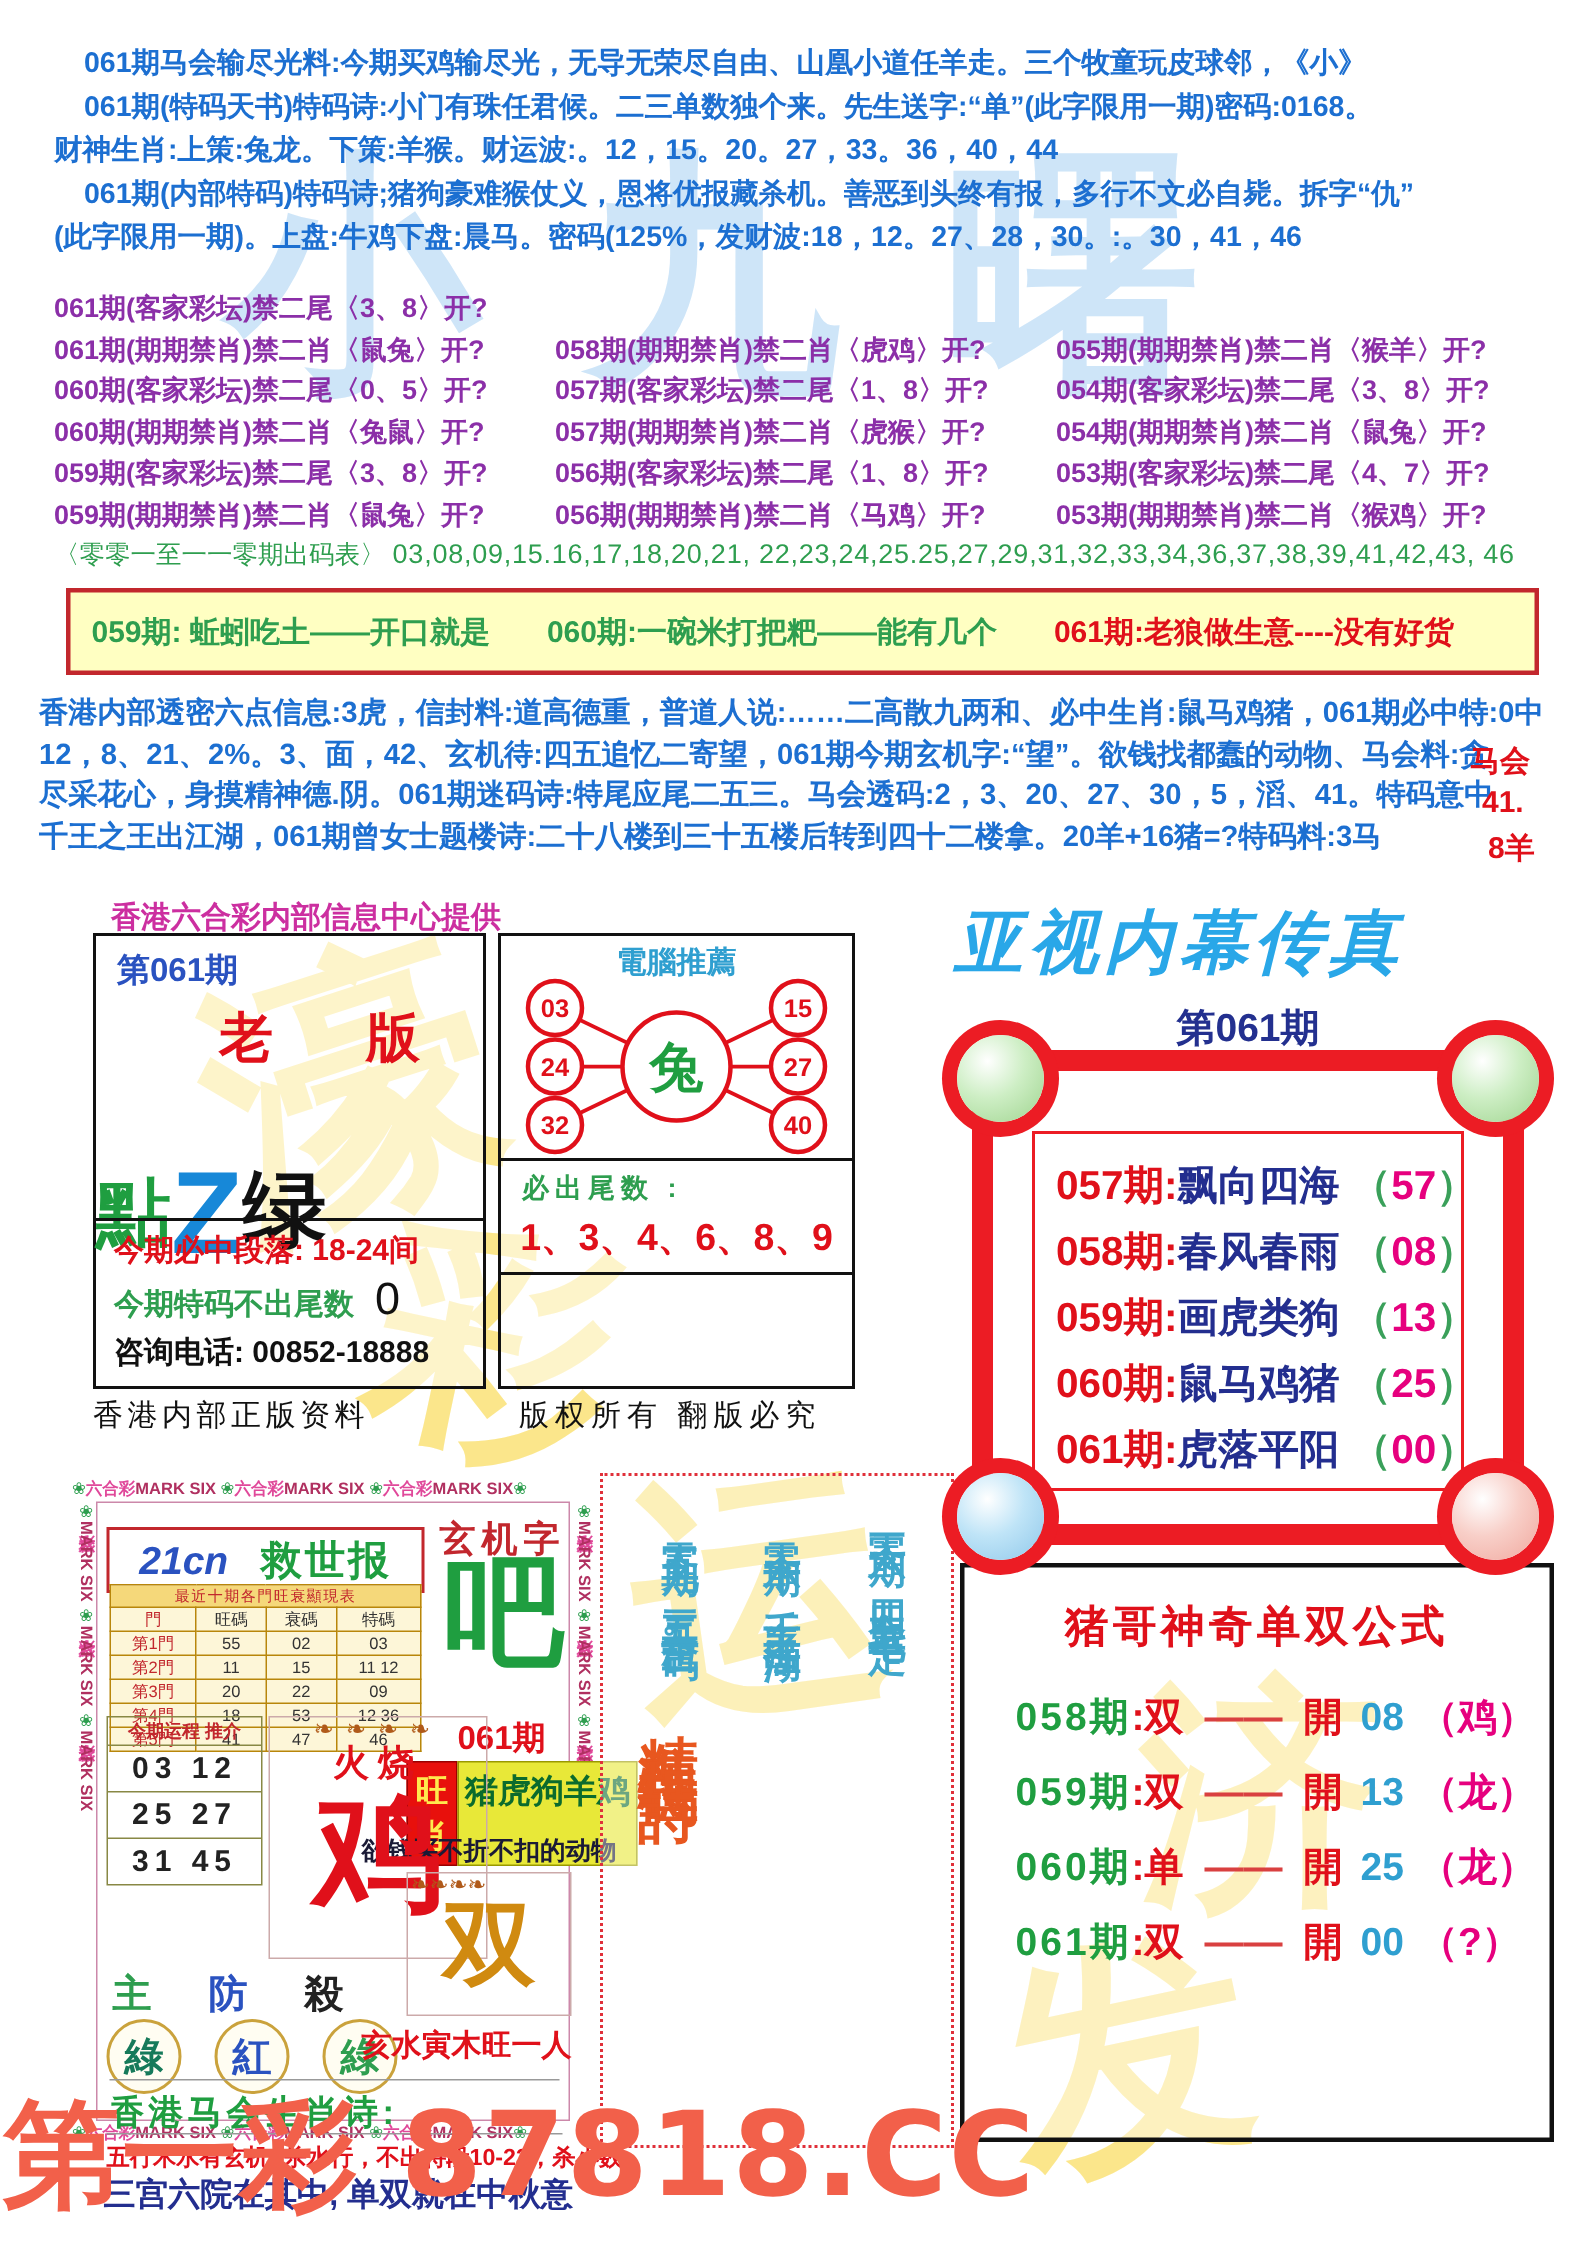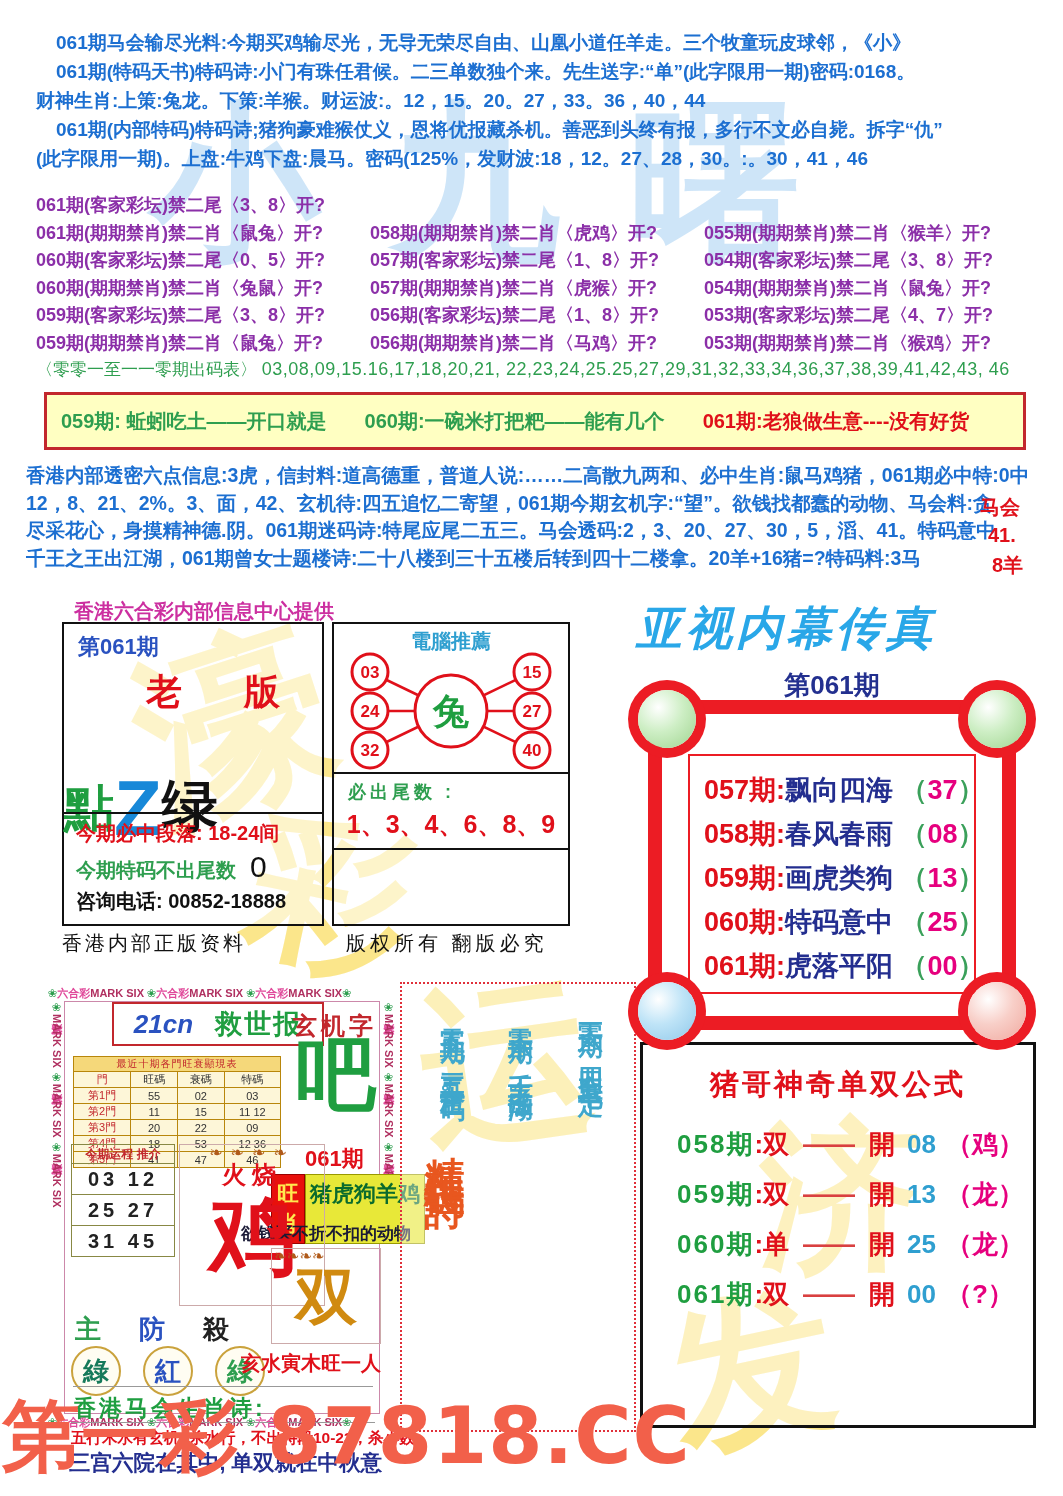--- a/index.html
+++ b/index.html
@@ -79,22 +79,22 @@
   .atv-row .par{color:#3aa05a;} .atv-row .num{color:#e6007e;}
   
   .news{left:48px;top:985px;width:348px;height:445px;z-index:2;background:#fff;}
   .ms-strip{position:absolute;overflow:hidden;white-space:nowrap;font-size:11px;font-weight:bold;}
   .ms-top{left:0;top:0;width:100%;height:16px;line-height:16px;}
   .ms-bot{left:0;bottom:0;width:100%;height:16px;line-height:16px;}
   .ms-left{left:0;top:16px;bottom:16px;width:16px;writing-mode:vertical-rl;}
   .ms-right{right:0;top:16px;bottom:16px;width:16px;writing-mode:vertical-rl;}
   .ms-f{color:#2e9e4f;} .ms-cn{color:#e0489a;} .ms-en{color:#b03060;}
   .news-inner{position:absolute;left:16px;top:16px;right:16px;bottom:16px;border:1px solid #c8a;}
-  .mast{position:absolute;left:6px;top:0;width:208px;height:40px;border:2px solid #c2272d;
-        display:flex;align-items:center;justify-content:center;gap:22px;white-space:nowrap;margin-left:41px;}
+  .mast{position:absolute;left:6px;top:16px;width:208px;height:40px;border:2px solid #c2272d;
+        display:flex;align-items:center;justify-content:center;gap:22px;white-space:nowrap;}
   .mast .cn21{color:#2a52c0;font-size:26px;font-weight:bold;font-style:italic;}
   .mast .jsb{color:#1f9e40;font-size:27px;font-weight:bold;letter-spacing:2px;}
   .xjz{position:absolute;left:228px;top:8px;color:#c2272d;font-size:24px;font-weight:bold;letter-spacing:4px;}
   .xjz-char{position:absolute;left:230px;top:30px;width:82px;text-align:center;color:#1f9e40;
             font-size:80px;font-weight:bold;line-height:86px;}
   .ntable{position:absolute;left:8px;top:54px;width:208px;border-collapse:collapse;}
   .ntable .band{background:#f5d87a;color:#c2272d;font-size:10px;text-align:center;letter-spacing:1px;}
   .ntable td{border:1px solid #b8860b;background:#fdf6d8;font-size:11px;text-align:center;
              color:#333;height:14px;padding:0 2px;}
   .ntable td.rl{color:#c2272d;white-space:nowrap;}
@@ -261,24 +261,24 @@
   <div class="abs mb-tail-label">必出尾数 :</div>
   <div class="abs mb-tails">1、3、4、6、8、9</div>
   <div class="abs mb-d2"></div>
 </div>
 <div class="abs mb-foot">版权所有  翻版必究</div>
 
 <div class="abs atv-title">亚视内幕传真</div>
 <div class="abs atv-issue">第061期</div>
 <div class="abs atv-frame">
   <div class="atv-inner">
-    <div class="atv-row"><span class="iss">057期:</span><span class="ph">飘向四海</span> <span class="par">（</span><span class="num">37</span><span class="par">）</span></div>
+    <div class="atv-row"><span class="iss">057期:</span><span class="ph">飘向四海</span> <span class="par">（</span><span class="num">57</span><span class="par">）</span></div>
     <div class="atv-row"><span class="iss">058期:</span><span class="ph">春风春雨</span> <span class="par">（</span><span class="num">08</span><span class="par">）</span></div>
     <div class="atv-row"><span class="iss">059期:</span><span class="ph">画虎类狗</span> <span class="par">（</span><span class="num">13</span><span class="par">）</span></div>
-    <div class="atv-row"><span class="iss">060期:</span><span class="ph">特码意中</span> <span class="par">（</span><span class="num">25</span><span class="par">）</span></div>
+    <div class="atv-row"><span class="iss">060期:</span><span class="ph">鼠马鸡猪</span> <span class="par">（</span><span class="num">25</span><span class="par">）</span></div>
     <div class="atv-row"><span class="iss">061期:</span><span class="ph">虎落平阳</span> <span class="par">（</span><span class="num">00</span><span class="par">）</span></div>
   </div>
 </div>
 <div class="abs ball g" style="left:638px;top:690px;"></div>
 <div class="abs ball g" style="left:968px;top:690px;"></div>
 <div class="abs ball b" style="left:638px;top:982px;"></div>
 <div class="abs ball p" style="left:968px;top:982px;"></div>
 
 <div class="abs news">
   <div class="ms-strip ms-top">

